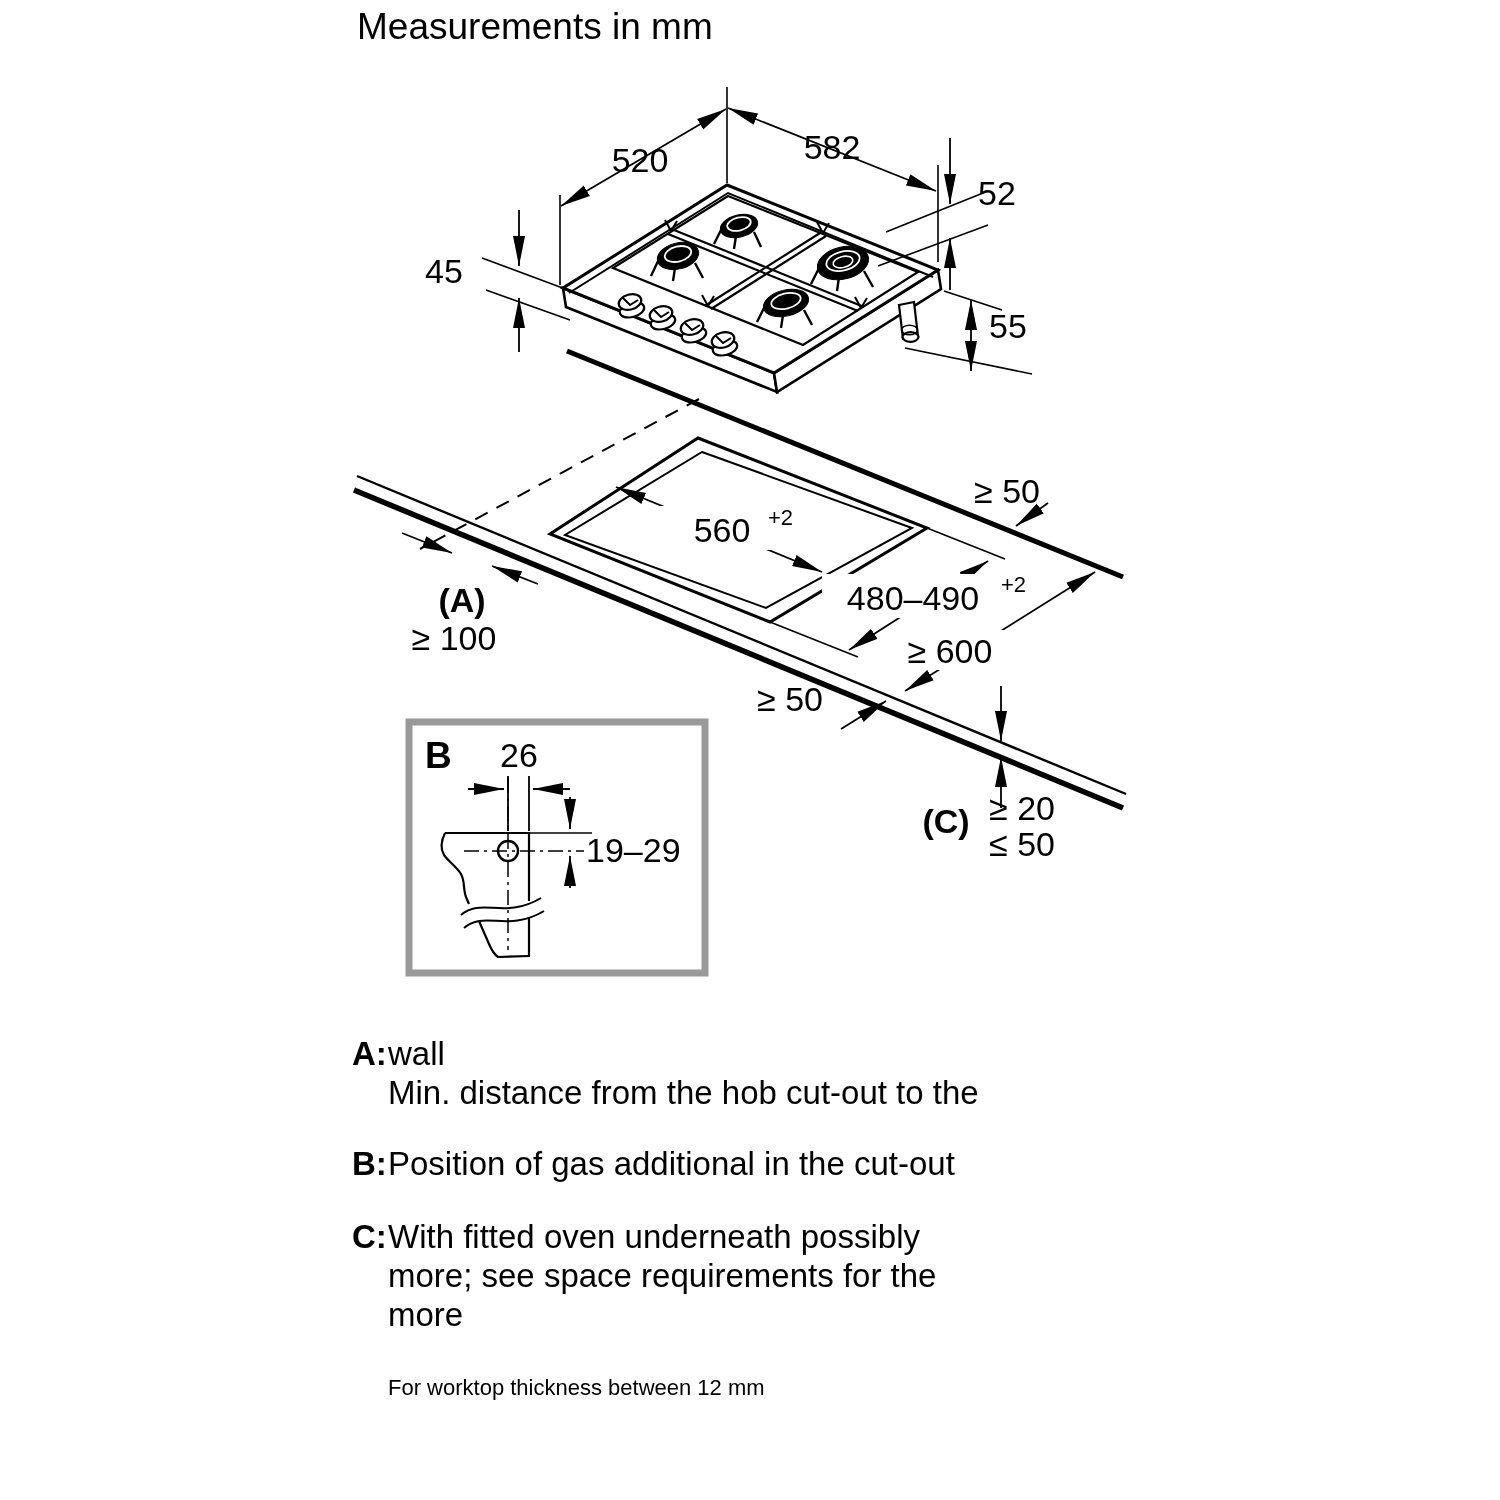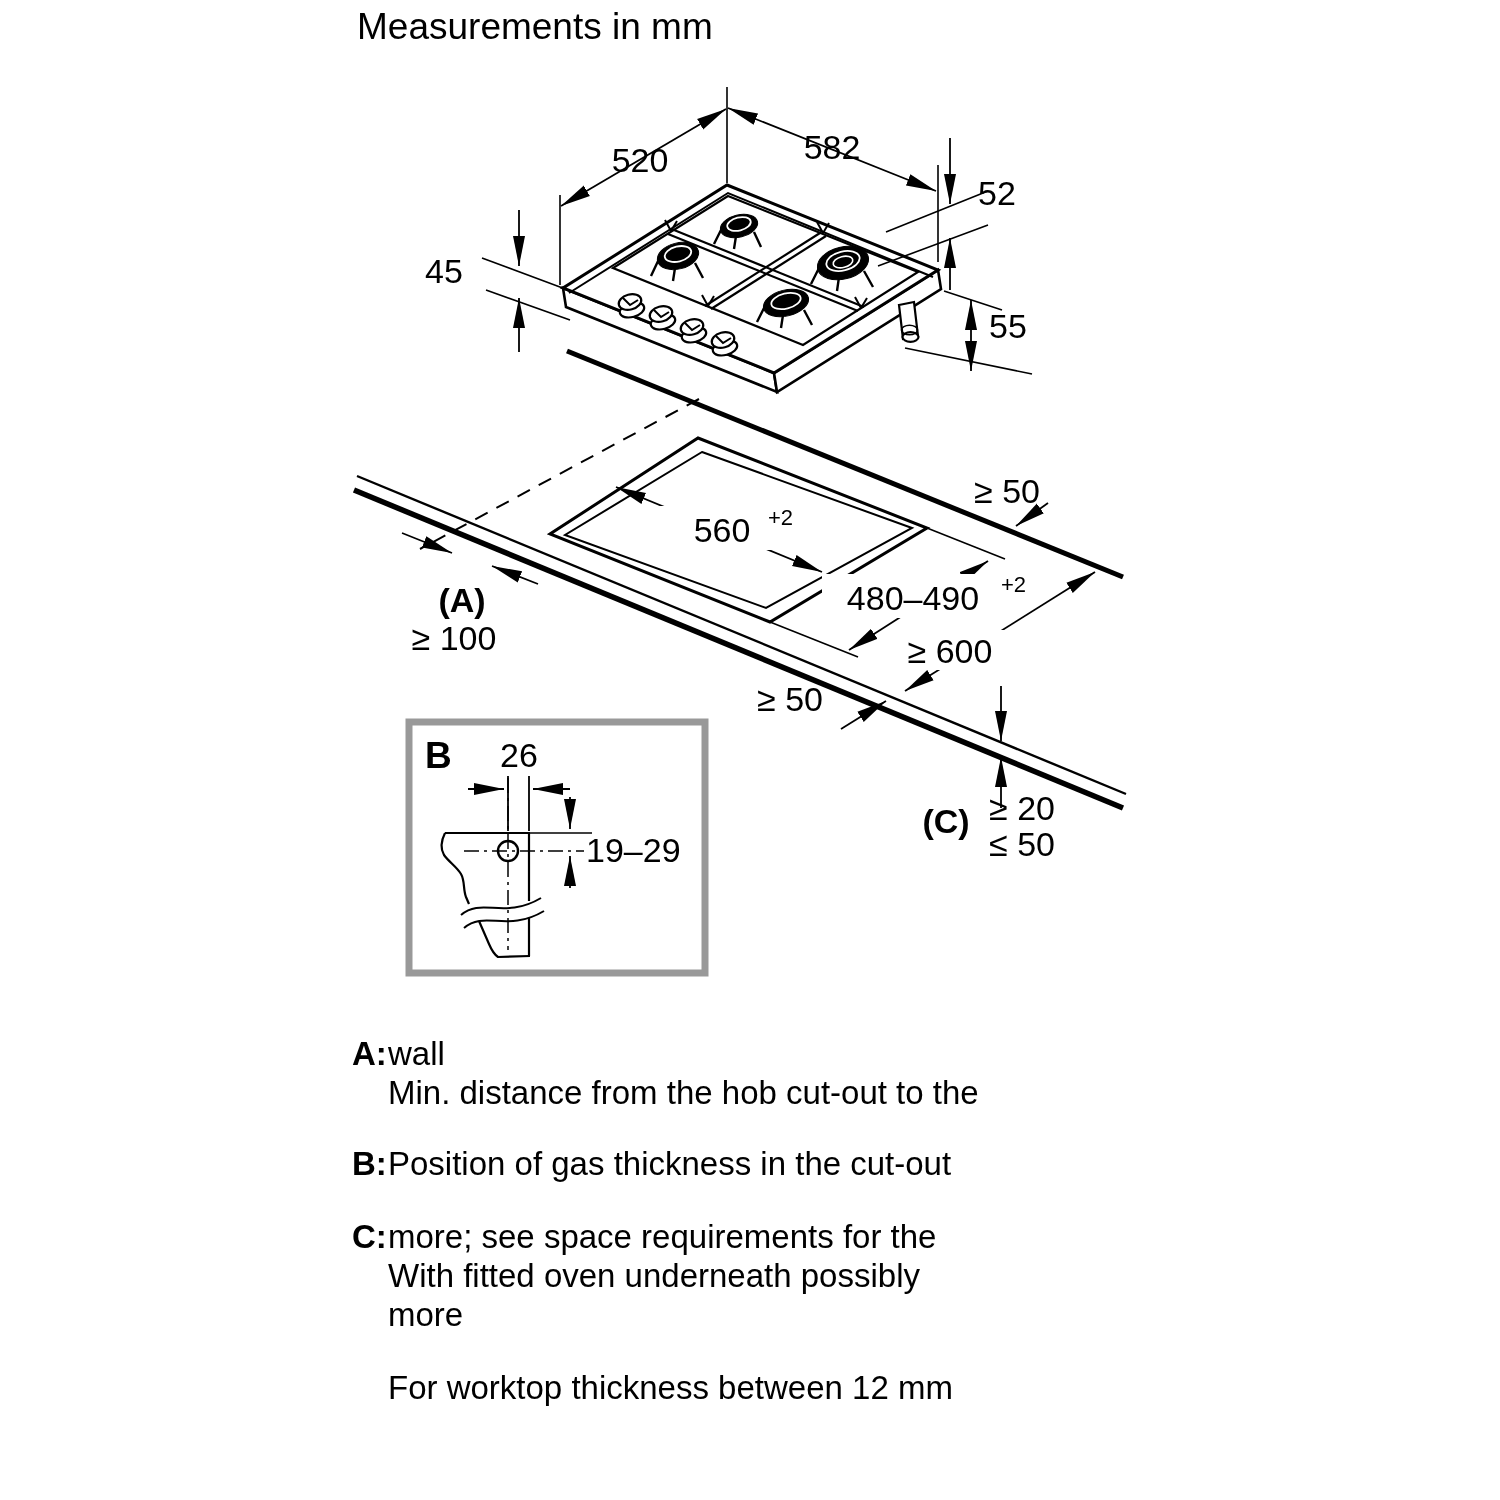--- a/index.html
+++ b/index.html
@@ -3,21 +3,21 @@
 <meta charset="utf-8">
 <style>
   html,body{margin:0;padding:0;background:#fff;}
   #stage{position:relative;width:1500px;height:1500px;background:#ffffff;overflow:hidden;
          font-family:"Liberation Sans",sans-serif;color:#000;}
   #drawing{position:absolute;left:0;top:0;}
   .title{position:absolute;left:357px;top:6px;font-size:37px;color:#000;}
   .legend-item{position:absolute;left:352px;display:flex;font-size:33px;line-height:39px;color:#000;}
   .legend-letter{font-weight:bold;width:36px;flex:none;}
   .legend-lines .line{display:block;}
-  .note-block{position:absolute;left:388px;font-size:33px;line-height:37px;color:#000;}
+  .note-block{position:absolute;left:388px;font-size:22px;line-height:37px;color:#000;}
   .note-block .line{display:block;}
   svg text{font-family:"Liberation Sans",sans-serif;fill:#000;}
   .dim{font-size:34px;}
   .dimb{font-size:34px;font-weight:bold;}
   .sup{font-size:22px;}
   .bletter{font-size:37px;font-weight:bold;}
 </style>
 </head>
 <body>
 
@@ -239,29 +239,29 @@
     <span class="legend-letter">A:</span>
     <span class="legend-lines">
       <span class="line">wall</span>
       <span class="line">Min. distance from the hob cut-out to the</span>
     </span>
   </div>
 
   <div class="legend-item" style="top:1144px">
     <span class="legend-letter">B:</span>
     <span class="legend-lines">
-      <span class="line">Position of gas thickness in the cut-out</span>
+      <span class="line">Position of gas additional in the cut-out</span>
     </span>
   </div>
 
   <div class="legend-item" style="top:1217px">
     <span class="legend-letter">C:</span>
     <span class="legend-lines">
+      <span class="line">With fitted oven underneath possibly</span>
       <span class="line">more; see space requirements for the</span>
-      <span class="line">With fitted oven underneath possibly</span>
       <span class="line">more</span>
     </span>
   </div>
 
   <div class="note-block" style="top:1369px">
     <span class="line">For worktop thickness between 12 mm</span>
   </div>
 
 </div>
 

